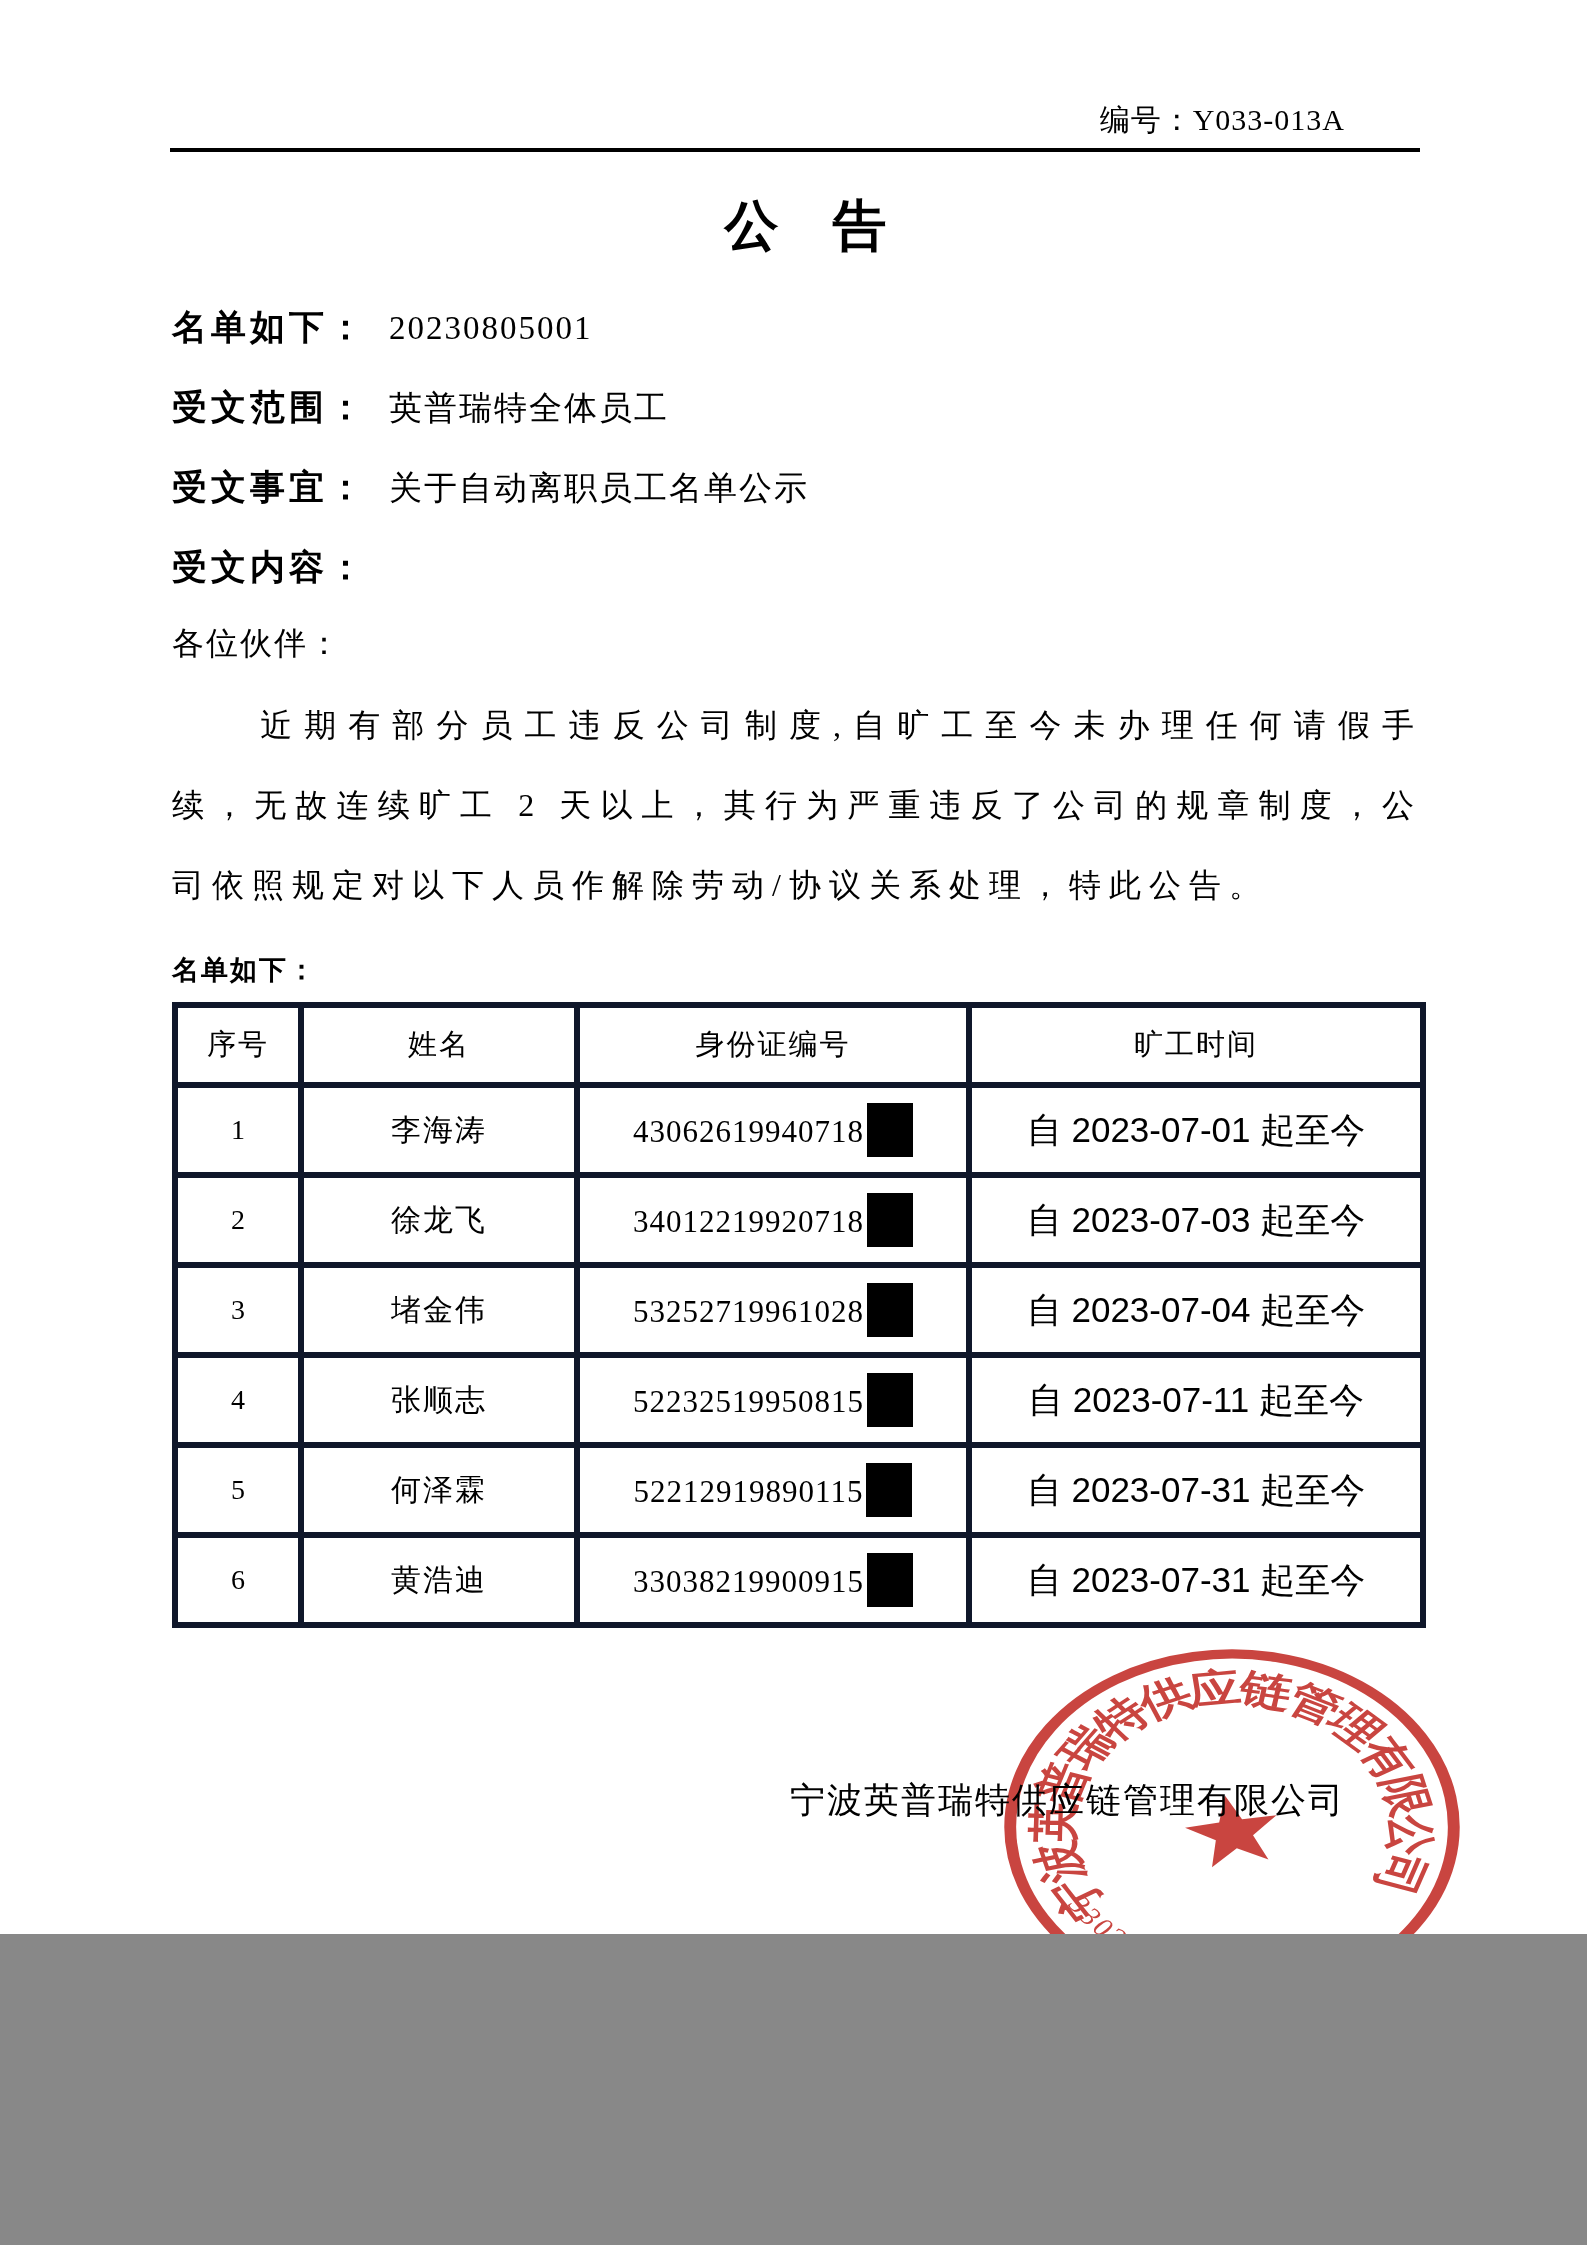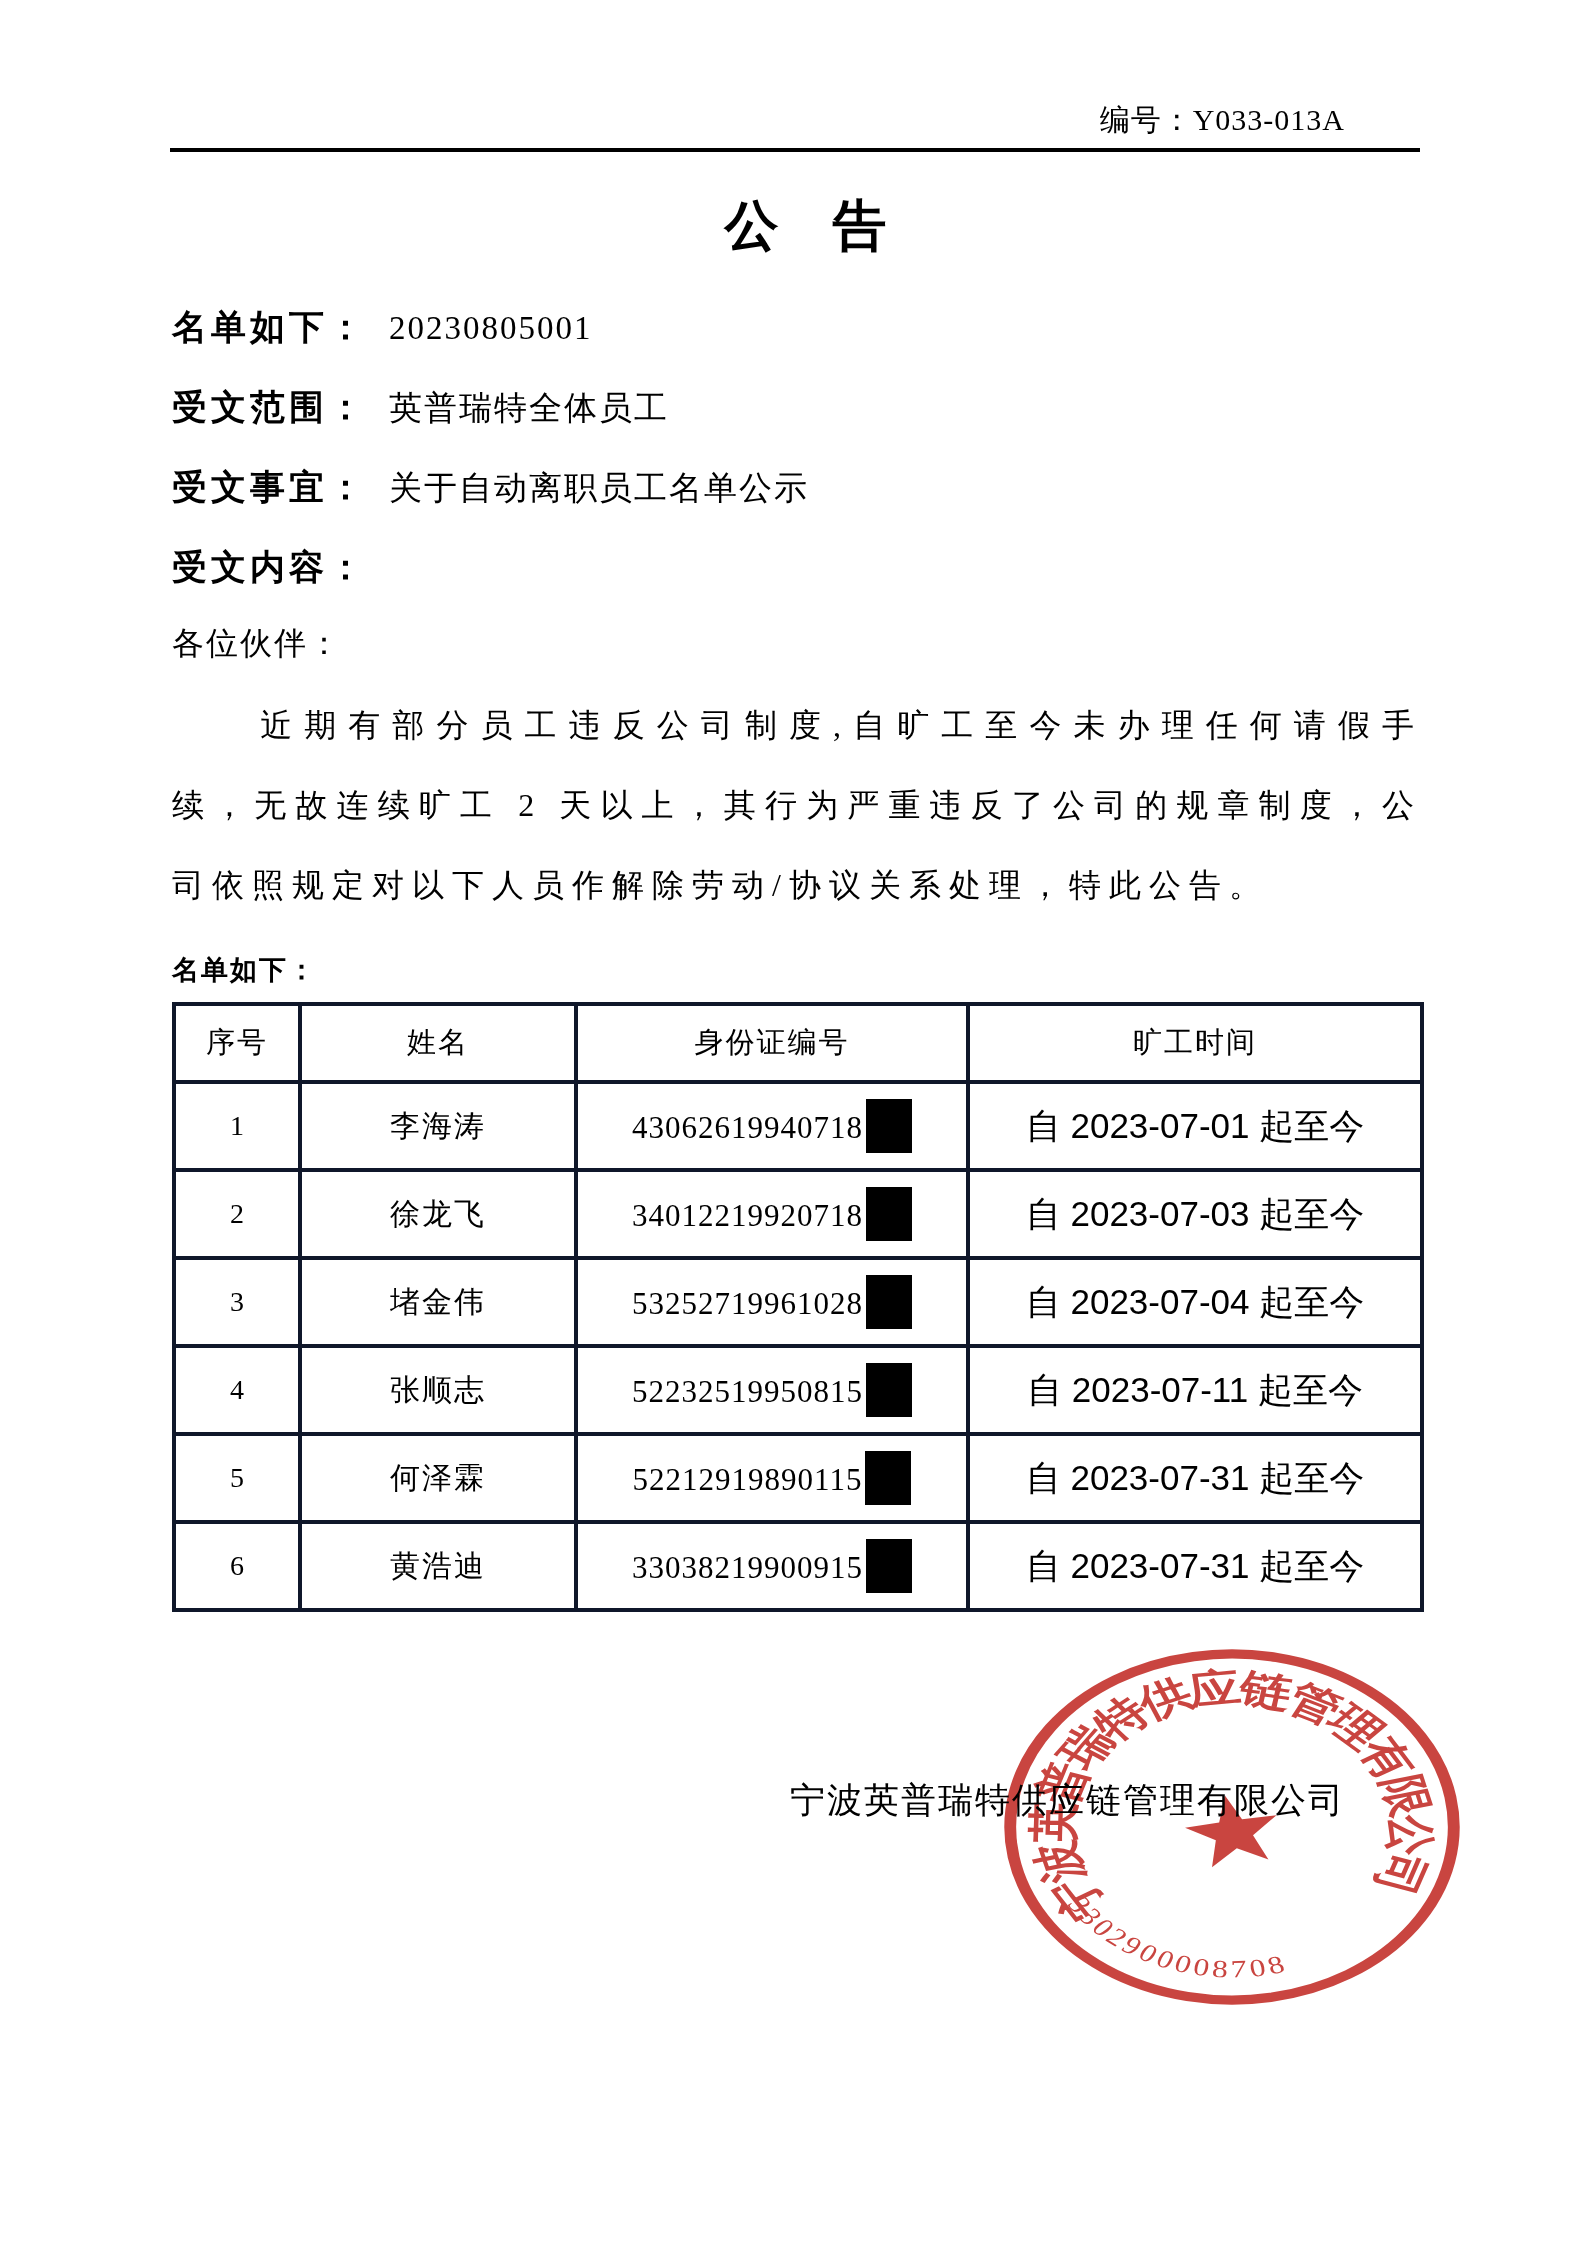--- a/index.html
+++ b/index.html
@@ -1,17 +1,17 @@
 <!DOCTYPE html>
 <html><head>
 <meta charset="utf-8">
 <style>
   html,body { margin:0; padding:0; background:#888; }
   .page {
-    position:relative; width:1587px; height:2245px; margin:0 auto;
+    position:relative; width:1587px; height:1934px; margin:0 auto;
     background:#ffffff; color:#000;
     font-family:"Liberation Serif","DejaVu Serif",serif;
     overflow:hidden;
   }
   .abs { position:absolute; }
 
   .ref-no { top:100px; right:242px; font-size:30px; letter-spacing:1px; }
 
   .rule { top:148px; left:170px; width:1250px; height:4px; background:#000; }
 
@@ -28,21 +28,21 @@
   .para-line { left:172px; width:1250px; font-size:32px; letter-spacing:8px;
                white-space:nowrap; }
   .para-line.just { white-space:normal; text-align:justify; text-align-last:justify; }
   .p0 { top:704px; } .p1 { top:784px; } .p2 { top:864px; }
 
   .list-label { top:952px; left:172px; font-size:27px; font-weight:bold; letter-spacing:2px; }
 
   .roster { top:1002px; left:172px; }
   table.roster-table { border-collapse:collapse; table-layout:fixed; width:1248px; }
   .roster-table th, .roster-table td {
-    border:4px solid #0f172a; text-align:center; vertical-align:middle; padding:0;
+    border:6px solid #0f172a; text-align:center; vertical-align:middle; padding:0;
     font-weight:normal;
   }
   .roster-table th { height:74px; font-size:29px; letter-spacing:2px; }
   .roster-table td { height:84px; }
   .cell-no   { font-size:28px; }
   .cell-name { font-size:30px; letter-spacing:2px; }
   .cell-id   { font-size:31px; letter-spacing:1px; }
   .cell-period { font-size:35px; font-family:"Liberation Sans","DejaVu Sans",sans-serif; }
   .redact { display:inline-block; width:46px; height:54px; background:#000;
             margin-left:3px; vertical-align:-15px; }

